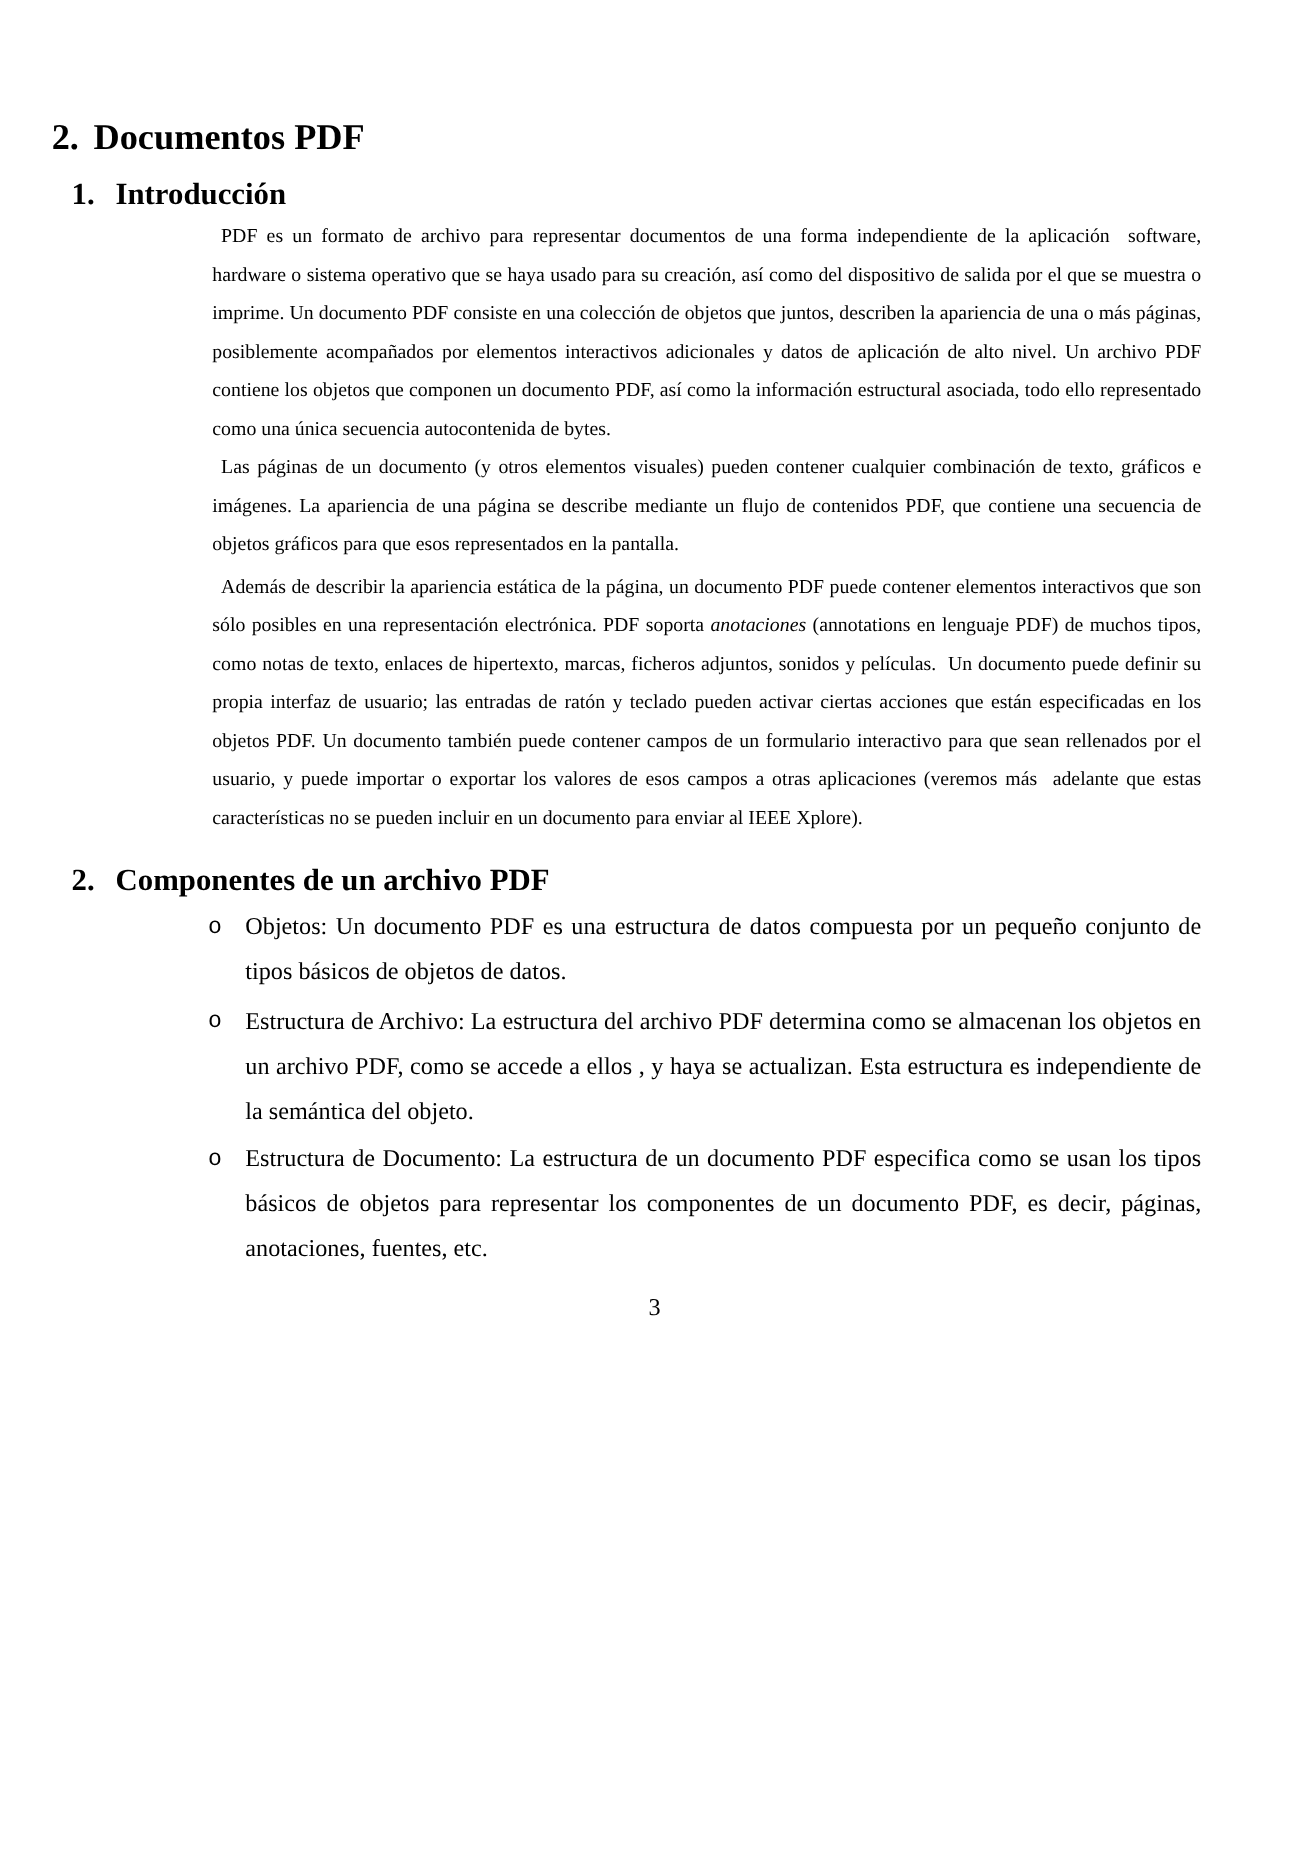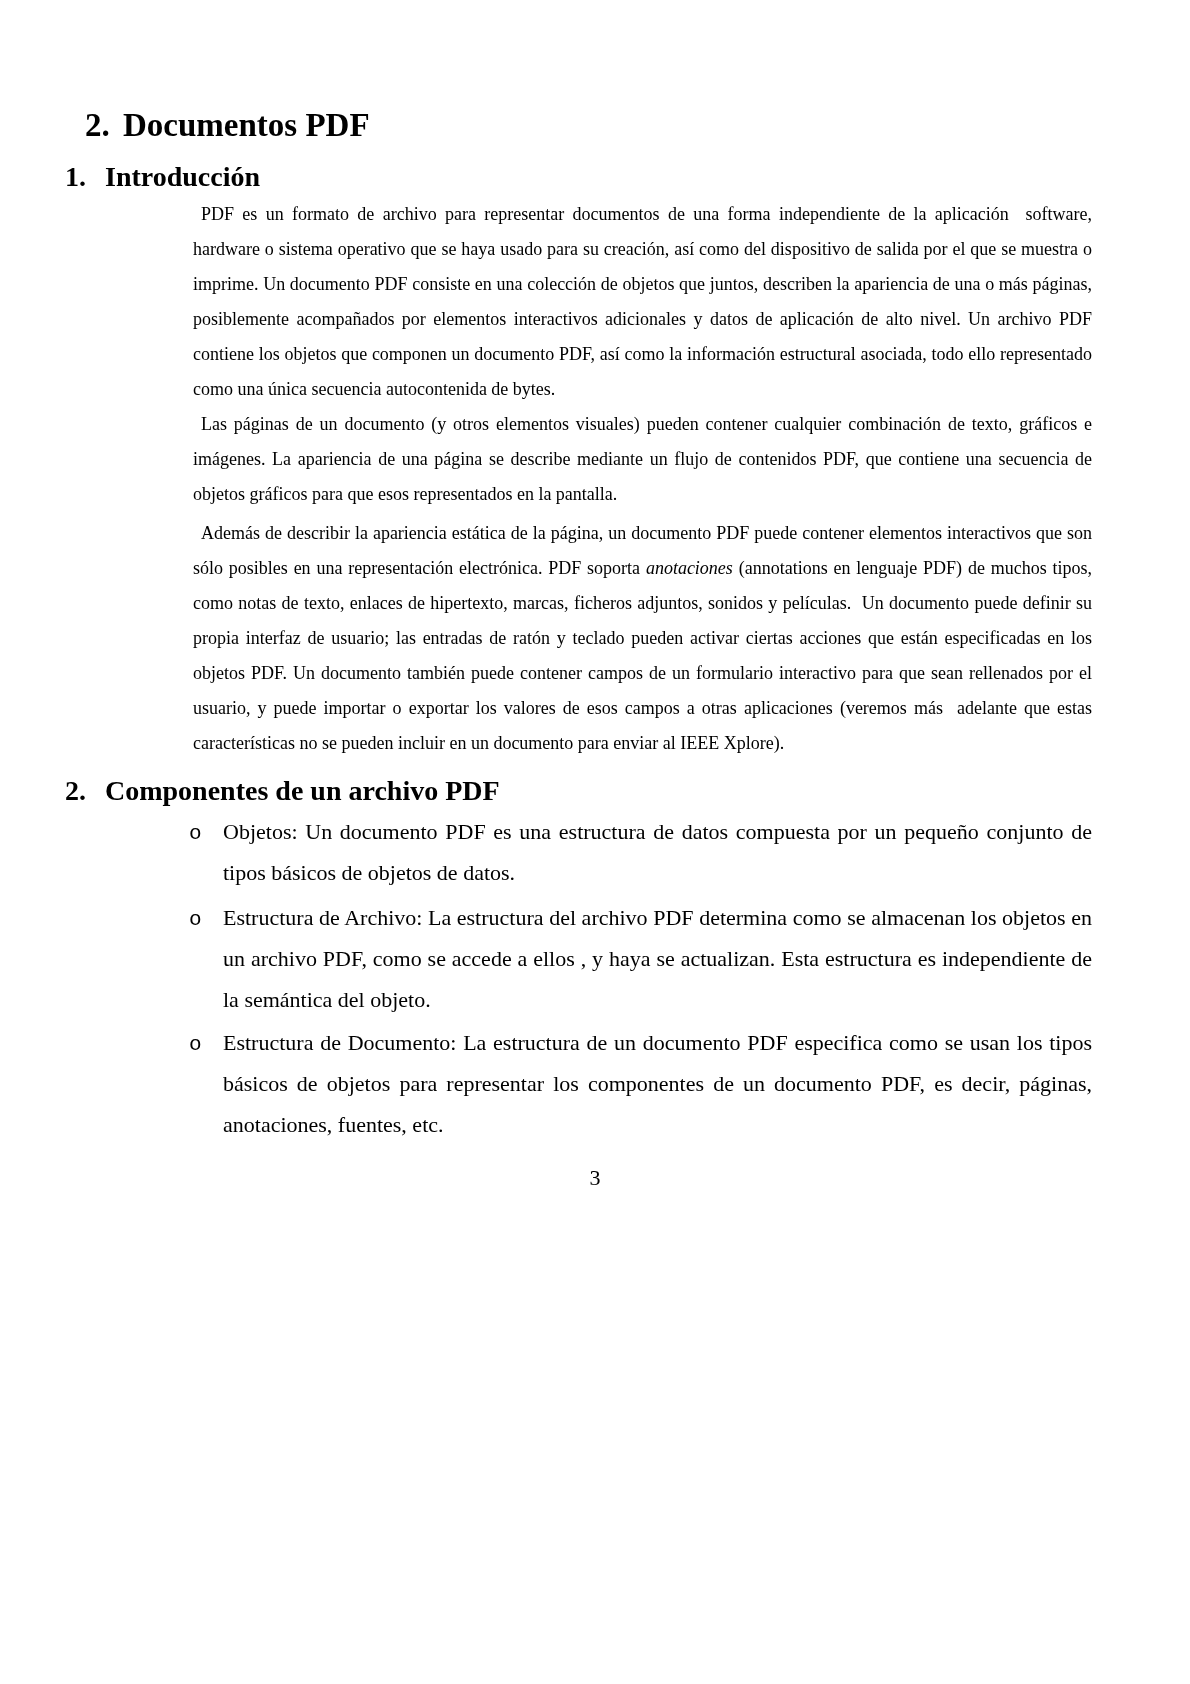--- a/index.html
+++ b/index.html
@@ -9,36 +9,36 @@
     width: 1190px;
     height: 1684px;
     margin: 0 auto;
     background: #ffffff;
     color: #000000;
     font-family: "Liberation Serif", "DejaVu Serif", serif;
     overflow: hidden;
   }
   .doc-title {
     margin: 107px 0 0 0;
-    padding-left: 85px;
+    padding-left: 47px;
     font-size: 33px;
     line-height: 36px;
     font-weight: bold;
   }
   .doc-title .num { display: inline-block; width: 38px; }
   .section-heading {
     margin: 0;
     padding-left: 65px;
     font-size: 28px;
     line-height: 41px;
     font-weight: bold;
   }
   .section-heading .hnum { display: inline-block; width: 40px; }
   .sh-1 { margin-top: 13px; }
-  .sh-2 { margin-top: 9px; }
+  .sh-2 { margin-top: 19px; }
   .body-par {
     margin: 0 0 0 193px;
     width: 899px;
     font-size: 18px;
     line-height: 35px;
     text-align: justify;
     text-indent: 8px;
   }
   .par-ademas { margin-top: 4px; }
   .body-par em { font-style: italic; }

